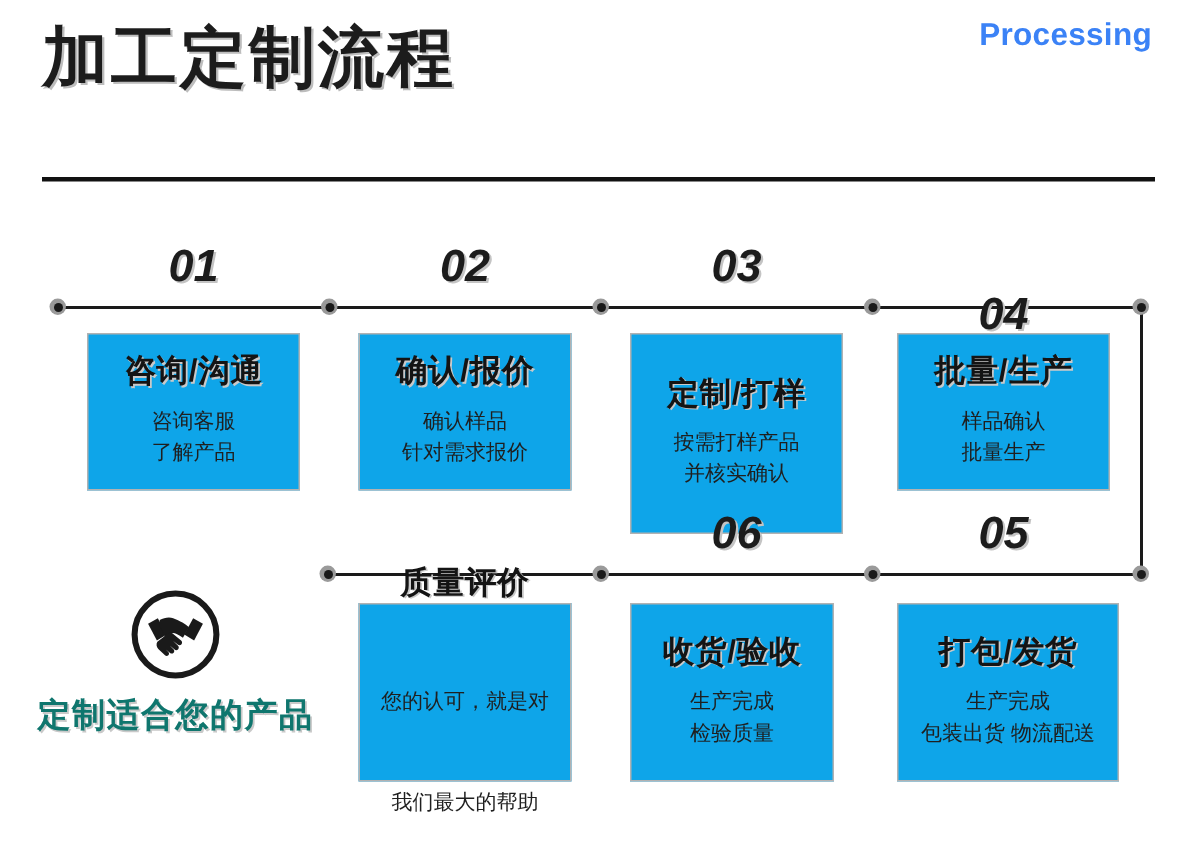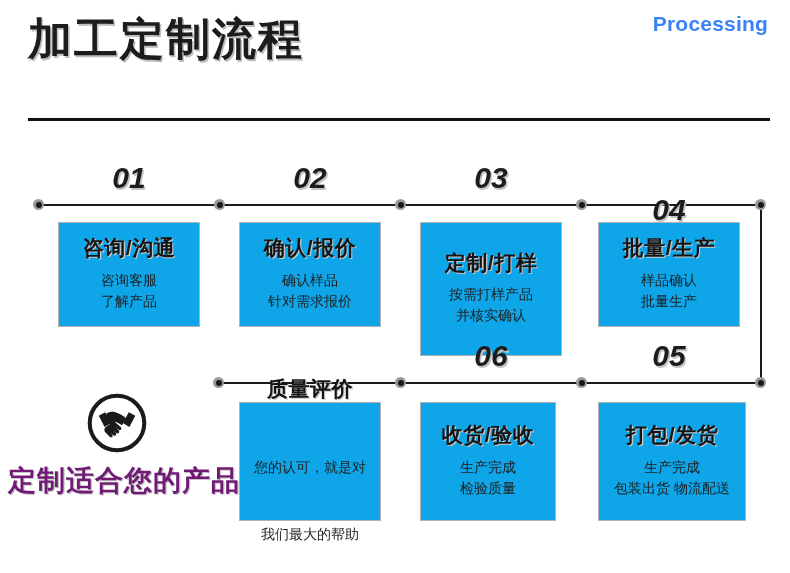--- a/index.html
+++ b/index.html
@@ -142,23 +142,23 @@
   }
 
   .handshake-icon {
     display: block;
     margin: 0 auto 8px;
     width: 62px;
     height: 62px;
   }
 
   .brand-caption {
-    font-size: 28px;
-    font-weight: bold;
-    color: #701a75;
+    font-size: 22px;
+    font-weight: bold;
+    color: #0f766e;
     letter-spacing: 1px;
     text-shadow: 1.2px 1.2px 0 #c9c9c9;
     white-space: nowrap;
   }
 </style>
 </head>
 <body>
 
 <div id="infographic">
 

